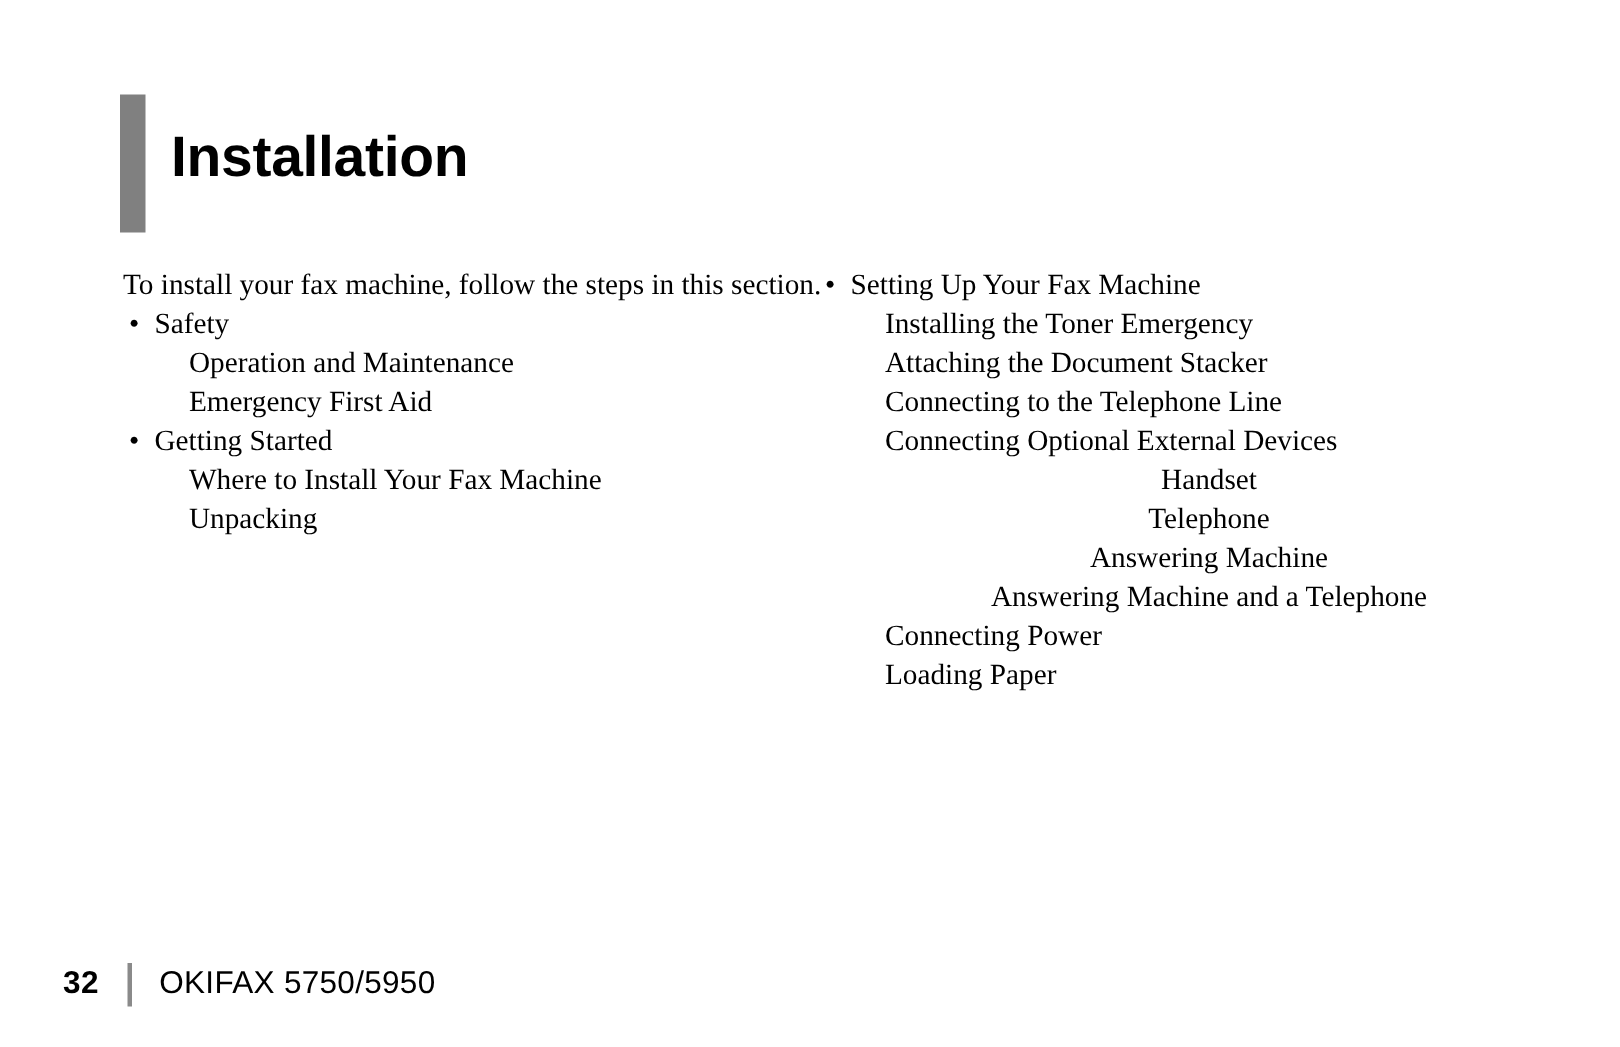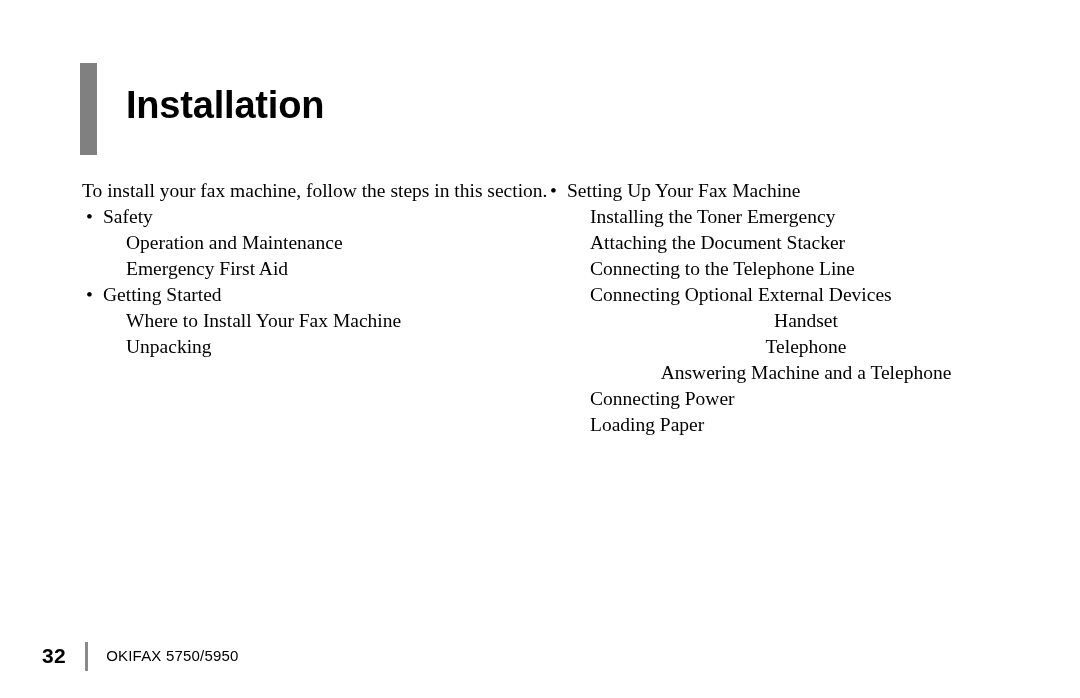--- a/index.html
+++ b/index.html
@@ -18,21 +18,20 @@
   }
 
   
   .page-header {
     position: absolute;
     left: 80px;
     top: 63px;
     height: 92px;
     display: flex;
     align-items: flex-end;
-    gap: 12px;
   }
   .header-rule {
     width: 17px;
     height: 92px;
     background: #808080;
     flex: none;
   }
   .page-title {
     font-family: "Liberation Sans", "DejaVu Sans", sans-serif;
     font-weight: bold;
@@ -110,21 +109,21 @@
     letter-spacing: 0.4px;
   }
   .footer-divider {
     width: 3px;
     height: 29px;
     background: #8a8a8a;
     margin: 0 18px 0 19px;
     flex: none;
   }
   .footer-label {
-    font-size: 15px;
+    font-size: 21px;
     line-height: 30px;
     letter-spacing: 0.2px;
     white-space: nowrap;
   }
 </style>
 </head>
 <body>
 
 <div class="page-header">
   <div class="header-rule"></div>
@@ -147,20 +146,21 @@
 
   <div class="col col-right">
     <ul class="toc">
         <li class="toc-entry lvl0"><span class="bullet">•</span><span>Setting Up Your Fax Machine</span></li>
         <li class="toc-entry lvl1"><span>Installing the Toner Emergency</span></li>
         <li class="toc-entry lvl1"><span>Attaching the Document Stacker</span></li>
         <li class="toc-entry lvl1"><span>Connecting to the Telephone Line</span></li>
         <li class="toc-entry lvl1"><span>Connecting Optional External Devices</span></li>
         <li class="toc-entry lvl2"><span>Handset</span></li>
         <li class="toc-entry lvl2"><span>Telephone</span></li>
+        <li class="toc-entry lvl2"><span>Answering Machine</span></li>
         <li class="toc-entry lvl2"><span>Answering Machine and a Telephone</span></li>
         <li class="toc-entry lvl1"><span>Connecting Power</span></li>
         <li class="toc-entry lvl1"><span>Loading Paper</span></li>
       </ul>
   </div>
 
 </div>
 
 <div class="footer">
   <span class="page-number">32</span>

